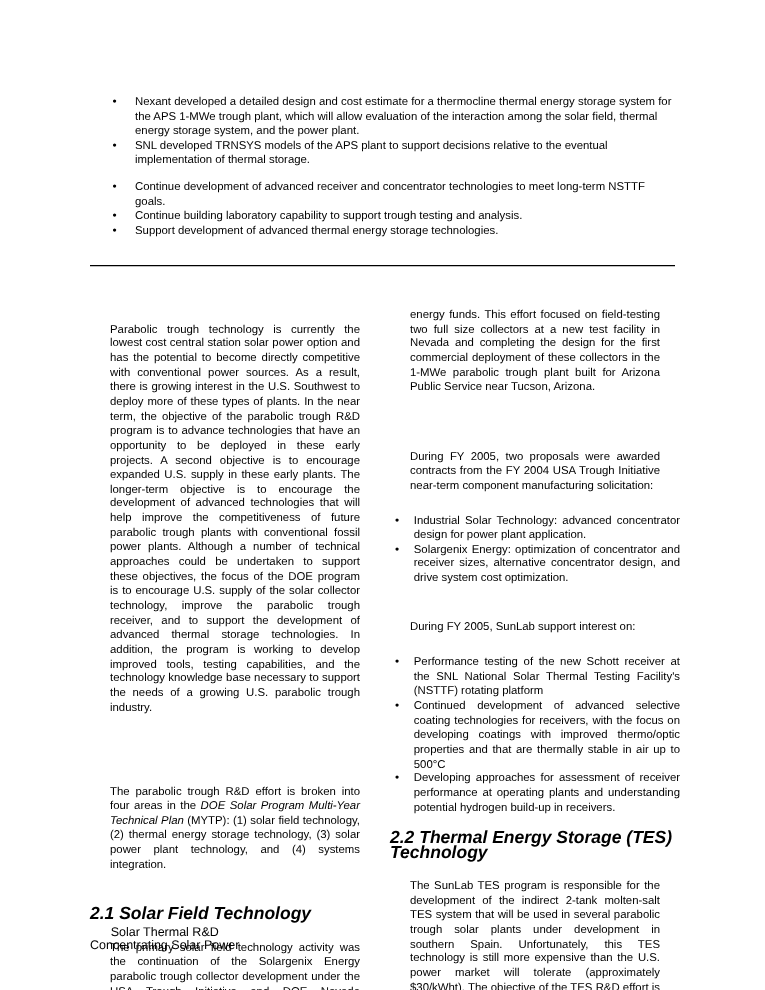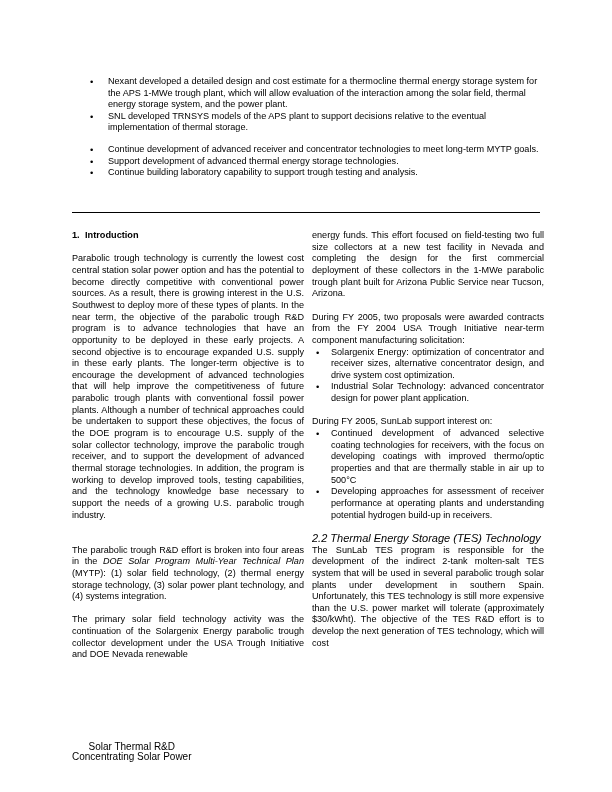--- a/index.html
+++ b/index.html
@@ -74,36 +74,37 @@
     top: 230px;
     width: 232px;
   }
   .col-left  { left: 72px; }
   .col-right { left: 312px; }
 
   .body-p {
     font-size: 9.1px;
     line-height: 11.65px;
     text-align: justify;
-    margin: 0;
+    margin: 16px;
   }
   .sec-head {
     font-size: 9.2px;
     font-weight: bold;
     line-height: 11.65px;
     margin: 0;
     text-align: left;
   }
   .sec-head .num { display: inline-block; width: 13px; }
   .sub-head {
-    font-size: 11px;
+    font-size: 14px;
     font-style: italic;
     line-height: 11.65px;
     margin: 0;
     text-align: left;
+    font-weight: bold;
   }
   .ital { font-style: italic; }
 
   ul.clist {
     list-style: none;
     margin: 0;
     padding: 0;
   }
   ul.clist > li {
     position: relative;
@@ -157,64 +158,65 @@
   <div class="topblock">
     <ul class="blist">
       <li>Nexant developed a detailed design and cost estimate for a thermocline thermal energy storage system for the APS 1-MWe trough plant, which will allow evaluation of the interaction among the solar field, thermal energy storage system, and the power plant.</li>
       <li>SNL developed TRNSYS models of the APS plant to support decisions relative to the eventual implementation of thermal storage.</li>
     </ul>
 
     <div class="gap-sm"></div>
 
 
     <ul class="blist">
-      <li>Continue development of advanced receiver and concentrator technologies to meet long-term MYTP goals.</li>
+      <li>Continue development of advanced receiver and concentrator technologies to meet long-term NSTTF goals.</li>
+      <li>Continue building laboratory capability to support trough testing and analysis.</li>
       <li>Support development of advanced thermal energy storage technologies.</li>
-      <li>Continue building laboratory capability to support trough testing and analysis.</li>
     </ul>
   </div>
 
   <div class="rule"></div>
 
   <div class="col col-left">
-    <p class="sec-head"><span class="num">1.</span><span>Introduction</span></p>
 
     <div class="sp-12"></div>
 
     <p class="body-p">Parabolic trough technology is currently the lowest cost central station solar power option and has the potential to become directly competitive with conventional power sources. As a result, there is growing interest in the U.S. Southwest to deploy more of these types of plants. In the near term, the objective of the parabolic trough R&amp;D program is to advance technologies that have an opportunity to be deployed in these early projects. A second objective is to encourage expanded U.S. supply in these early plants. The longer-term objective is to encourage the development of advanced technologies that will help improve the competitiveness of future parabolic trough plants with conventional fossil power plants. Although a number of technical approaches could be undertaken to support these objectives, the focus of the DOE program is to encourage U.S. supply of the solar collector technology, improve the parabolic trough receiver, and to support the development of advanced thermal storage technologies. In addition, the program is working to develop improved tools, testing capabilities, and the technology knowledge base necessary to support the needs of a growing U.S. parabolic trough industry.</p>
 
     <div class="sp-12"></div>
 
 
     <div class="sp-12"></div>
 
     <p class="body-p"><span>The parabolic trough R&amp;D effort is broken into four areas in the </span><span class="ital">DOE Solar Program Multi-Year Technical Plan</span><span> (MYTP): (1) solar field technology, (2) thermal energy storage technology, (3) solar power plant technology, and (4) systems integration.</span></p>
 
     <div class="sp-12"></div>
 
+    <p class="sub-head">2.1 Solar Field Technology</p>
     <p class="body-p">The primary solar field technology activity was the continuation of the Solargenix Energy parabolic trough collector development under the USA Trough Initiative and DOE Nevada renewable</p>
   </div>
 
   <div class="col col-right">
     <p class="body-p">energy funds. This effort focused on field-testing two full size collectors at a new test facility in Nevada and completing the design for the first commercial deployment of these collectors in the 1-MWe parabolic trough plant built for Arizona Public Service near Tucson, Arizona.</p>
 
     <div class="sp-12"></div>
 
     <p class="body-p">During FY 2005, two proposals were awarded contracts from the FY 2004 USA Trough Initiative near-term component manufacturing solicitation:</p>
 
     <ul class="clist">
+      <li>Industrial Solar Technology: advanced concentrator design for power plant application.</li>
       <li>Solargenix Energy: optimization of concentrator and receiver sizes, alternative concentrator design, and drive system cost optimization.</li>
-      <li>Industrial Solar Technology: advanced concentrator design for power plant application.</li>
     </ul>
 
     <div class="sp-12"></div>
 
     <p class="body-p">During FY 2005, SunLab support interest on:</p>
 
     <ul class="clist">
+      <li>Performance testing of the new Schott receiver at the SNL National Solar Thermal Testing Facility's (NSTTF) rotating platform</li>
       <li>Continued development of advanced selective coating technologies for receivers, with the focus on developing coatings with improved thermo/optic properties and that are thermally stable in air up to 500°C</li>
       <li>Developing approaches for assessment of receiver performance at operating plants and understanding potential hydrogen build-up in receivers.</li>
     </ul>
 
     <div class="sp-12"></div>
 
     <p class="sub-head">2.2 Thermal Energy Storage (TES) Technology</p>
     <p class="body-p">The SunLab TES program is responsible for the development of the indirect 2-tank molten-salt TES system that will be used in several parabolic trough solar plants under development in southern Spain. Unfortunately, this TES technology is still more expensive than the U.S. power market will tolerate (approximately $30/kWht). The objective of the TES R&amp;D effort is to develop the next generation of TES technology, which will cost</p>
   </div>
 

